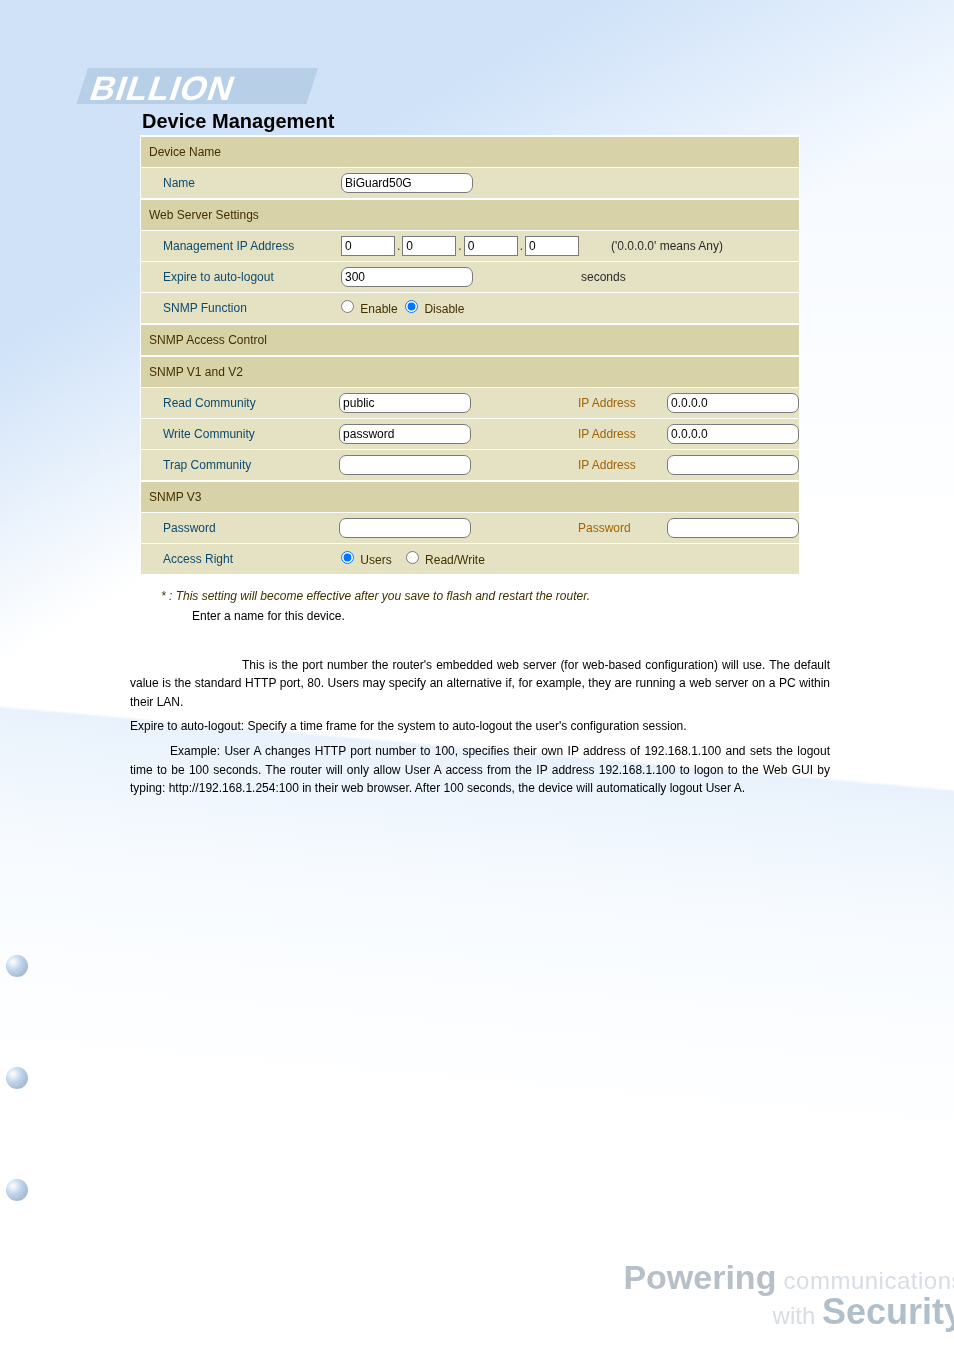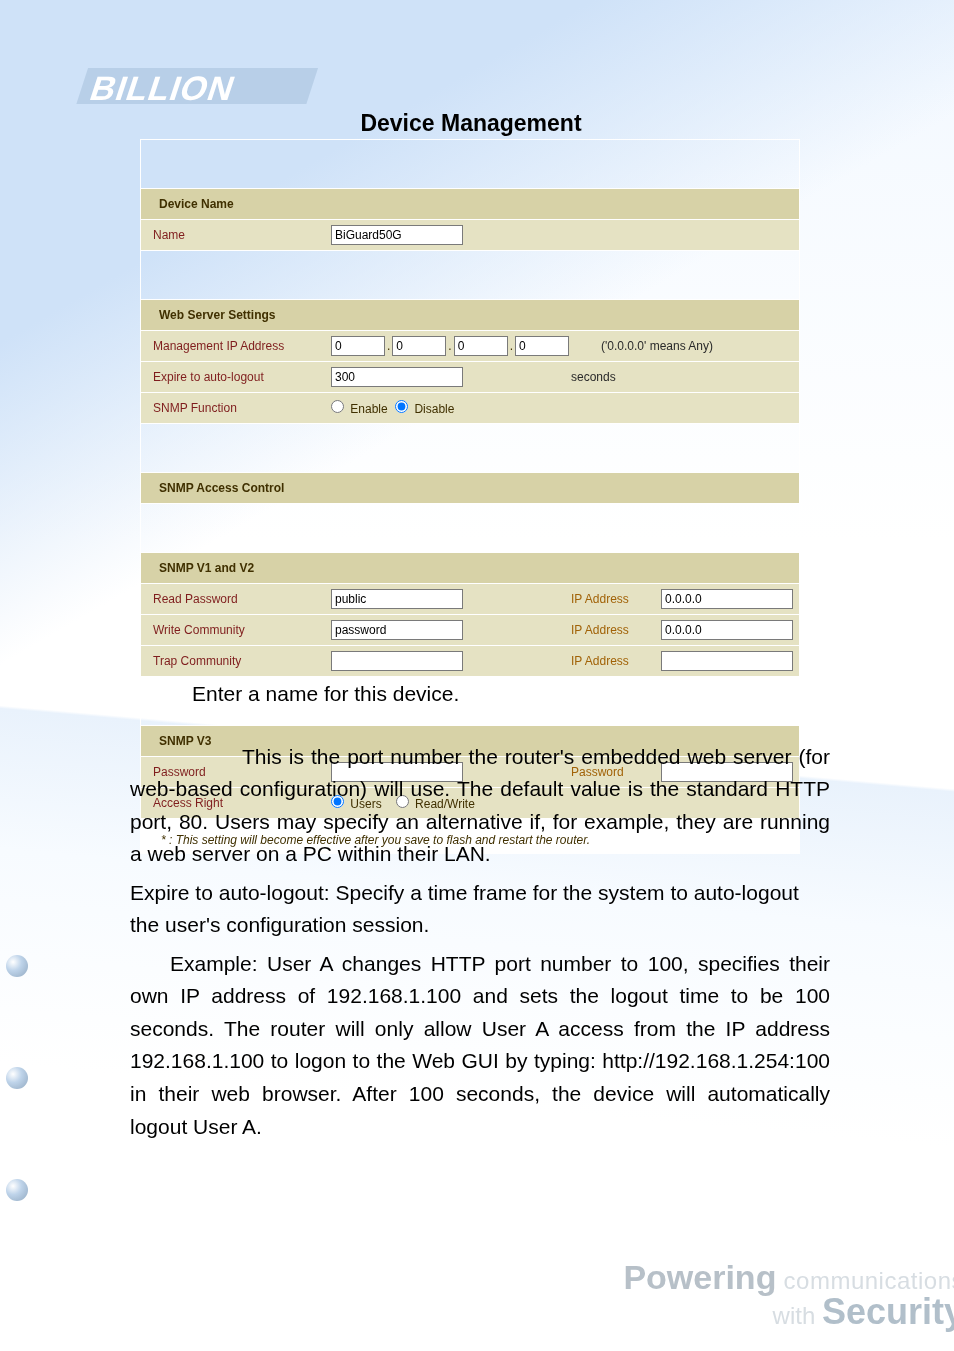--- a/index.html
+++ b/index.html
@@ -9,38 +9,38 @@
     background:
       linear-gradient(150deg, #cfe2f8 0%, #cfe2f8 18%, rgba(207,226,248,0.0) 35%),
       linear-gradient(185deg, transparent 55%, #e9f2fc 55.2%, #f7fbff 65%, #ffffff 80%);
     z-index:0;
   }
   .brand {
     position:absolute; left:60px; top:62px; width:280px; height:54px; z-index:2;
   }
   .brand svg { width:280px; height:54px; }
   .panel-wrap { position:absolute; left:140px; top:110px; width:660px; z-index:2; }
-  .panel-title { font-size:23px; font-weight:bold; color:#000; margin-bottom:2px; padding-left:2px;text-align:center; }
+  .panel-title { font-size:20px; font-weight:bold; color:#000; margin-bottom:2px; padding-left:2px; }
   .tbl { display:flex; flex-direction:column; border:1px solid #fff; font-size:12px; color:#403000; }
   .row { display:flex; align-items:center; min-height:24px; }
-  .section-hdr { background:#d7d2a7; font-weight:bold; padding:3px 18px; border-bottom:1px solid #fff; border-top:1px solid #fff;margin-top:48px; }
+  .section-hdr { background:#d7d2a7; font-weight:normal; padding:3px 8px; border-bottom:1px solid #fff; border-top:1px solid #fff; }
   .row-data { background:#e5e2c3; border-bottom:1px solid #fff; min-height:26px; padding:2px 0; }
-  .cell-label { width:178px; padding-left:12px; color:#7f1d1d; }
+  .cell-label { width:178px; padding-left:22px; color:#0c4a6e; }
   .cell-control { padding-left:0; display:flex; align-items:center; gap:2px; }
   .input { background:#fff; border:1px solid #7a7a7a; font-size:12px; padding:2px 3px; font-family:inherit; }
-  .input.std { width:124px; }
+  .input.std { width:124px;border-radius:7px; }
   .input.ip  { width:46px; }
   .hint { margin-left:0; color:#2a2a2a; }
   .col3-label { width:90px; color:#a16207; }
   .radio { appearance:auto; margin:0 3px 0 0; }
   .note-row { background:#fff; padding:14px 20px 6px 20px; font-style:italic; font-size:12px; }
   .apply-row { background:#fff; padding:6px 20px 4px 20px; }
   .btn { background:#efefef; border:1px solid #7a7a7a; padding:2px 10px; font-size:12px; font-family:inherit; }
 
-  .body-text { position:absolute; left:130px; top:678px; width:700px; z-index:2; font-size:21px; line-height:1.55; color:#000; text-align:justify; }
+  .body-text { position:absolute; left:130px; top:607px; width:700px; z-index:2; font-size:12px; line-height:1.55; color:#000; text-align:justify; }
   .body-text p { margin:0 0 6px 0; }
   .body-text .lead { display:inline-block; width:62px; }
 
   .powering { position:absolute; right:-10px; bottom:18px; z-index:3; font-weight:700; letter-spacing:0px; }
   .p1 { color:#b7c0c8; font-size:34px; font-weight:800; }
   .p2 { color:#d7dde2; font-size:24px; font-weight:400; letter-spacing:0.5px; }
   .p3 { color:#d7dde2; font-size:24px; font-weight:400; display:block; text-align:right; margin-top:-6px; }
   .p4 { color:#b1bfca; font-size:36px; font-weight:800; }
 
   .side-circles { position:absolute; left:6px; bottom:60px; z-index:1; }
@@ -105,21 +105,21 @@
         <div class="cell-control">
           <label><input type="radio" name="snmpf" class="radio" style=""> <span>Enable</span></label>
           &nbsp;
           <label><input type="radio" name="snmpf" class="radio" checked="" style=""> <span>Disable</span></label>
         </div>
       </div>
       <div class="row section-hdr">SNMP Access Control</div>
 
       <div class="row section-hdr">SNMP V1 and V2</div>
       <div class="row row-data">
-        <div class="cell-label">Read Password</div>
+        <div class="cell-label">Read Community</div>
         <div class="cell-control">
             <input class="input std" value="public" style="">
           </div>
         <div style="width:108px"></div>
         <div class="col3-label">IP Address</div>
         <input class="input std" value="0.0.0.0" style="">
       </div>
       <div class="row row-data">
         <div class="cell-label">Write Community</div>
         <div class="cell-control">

